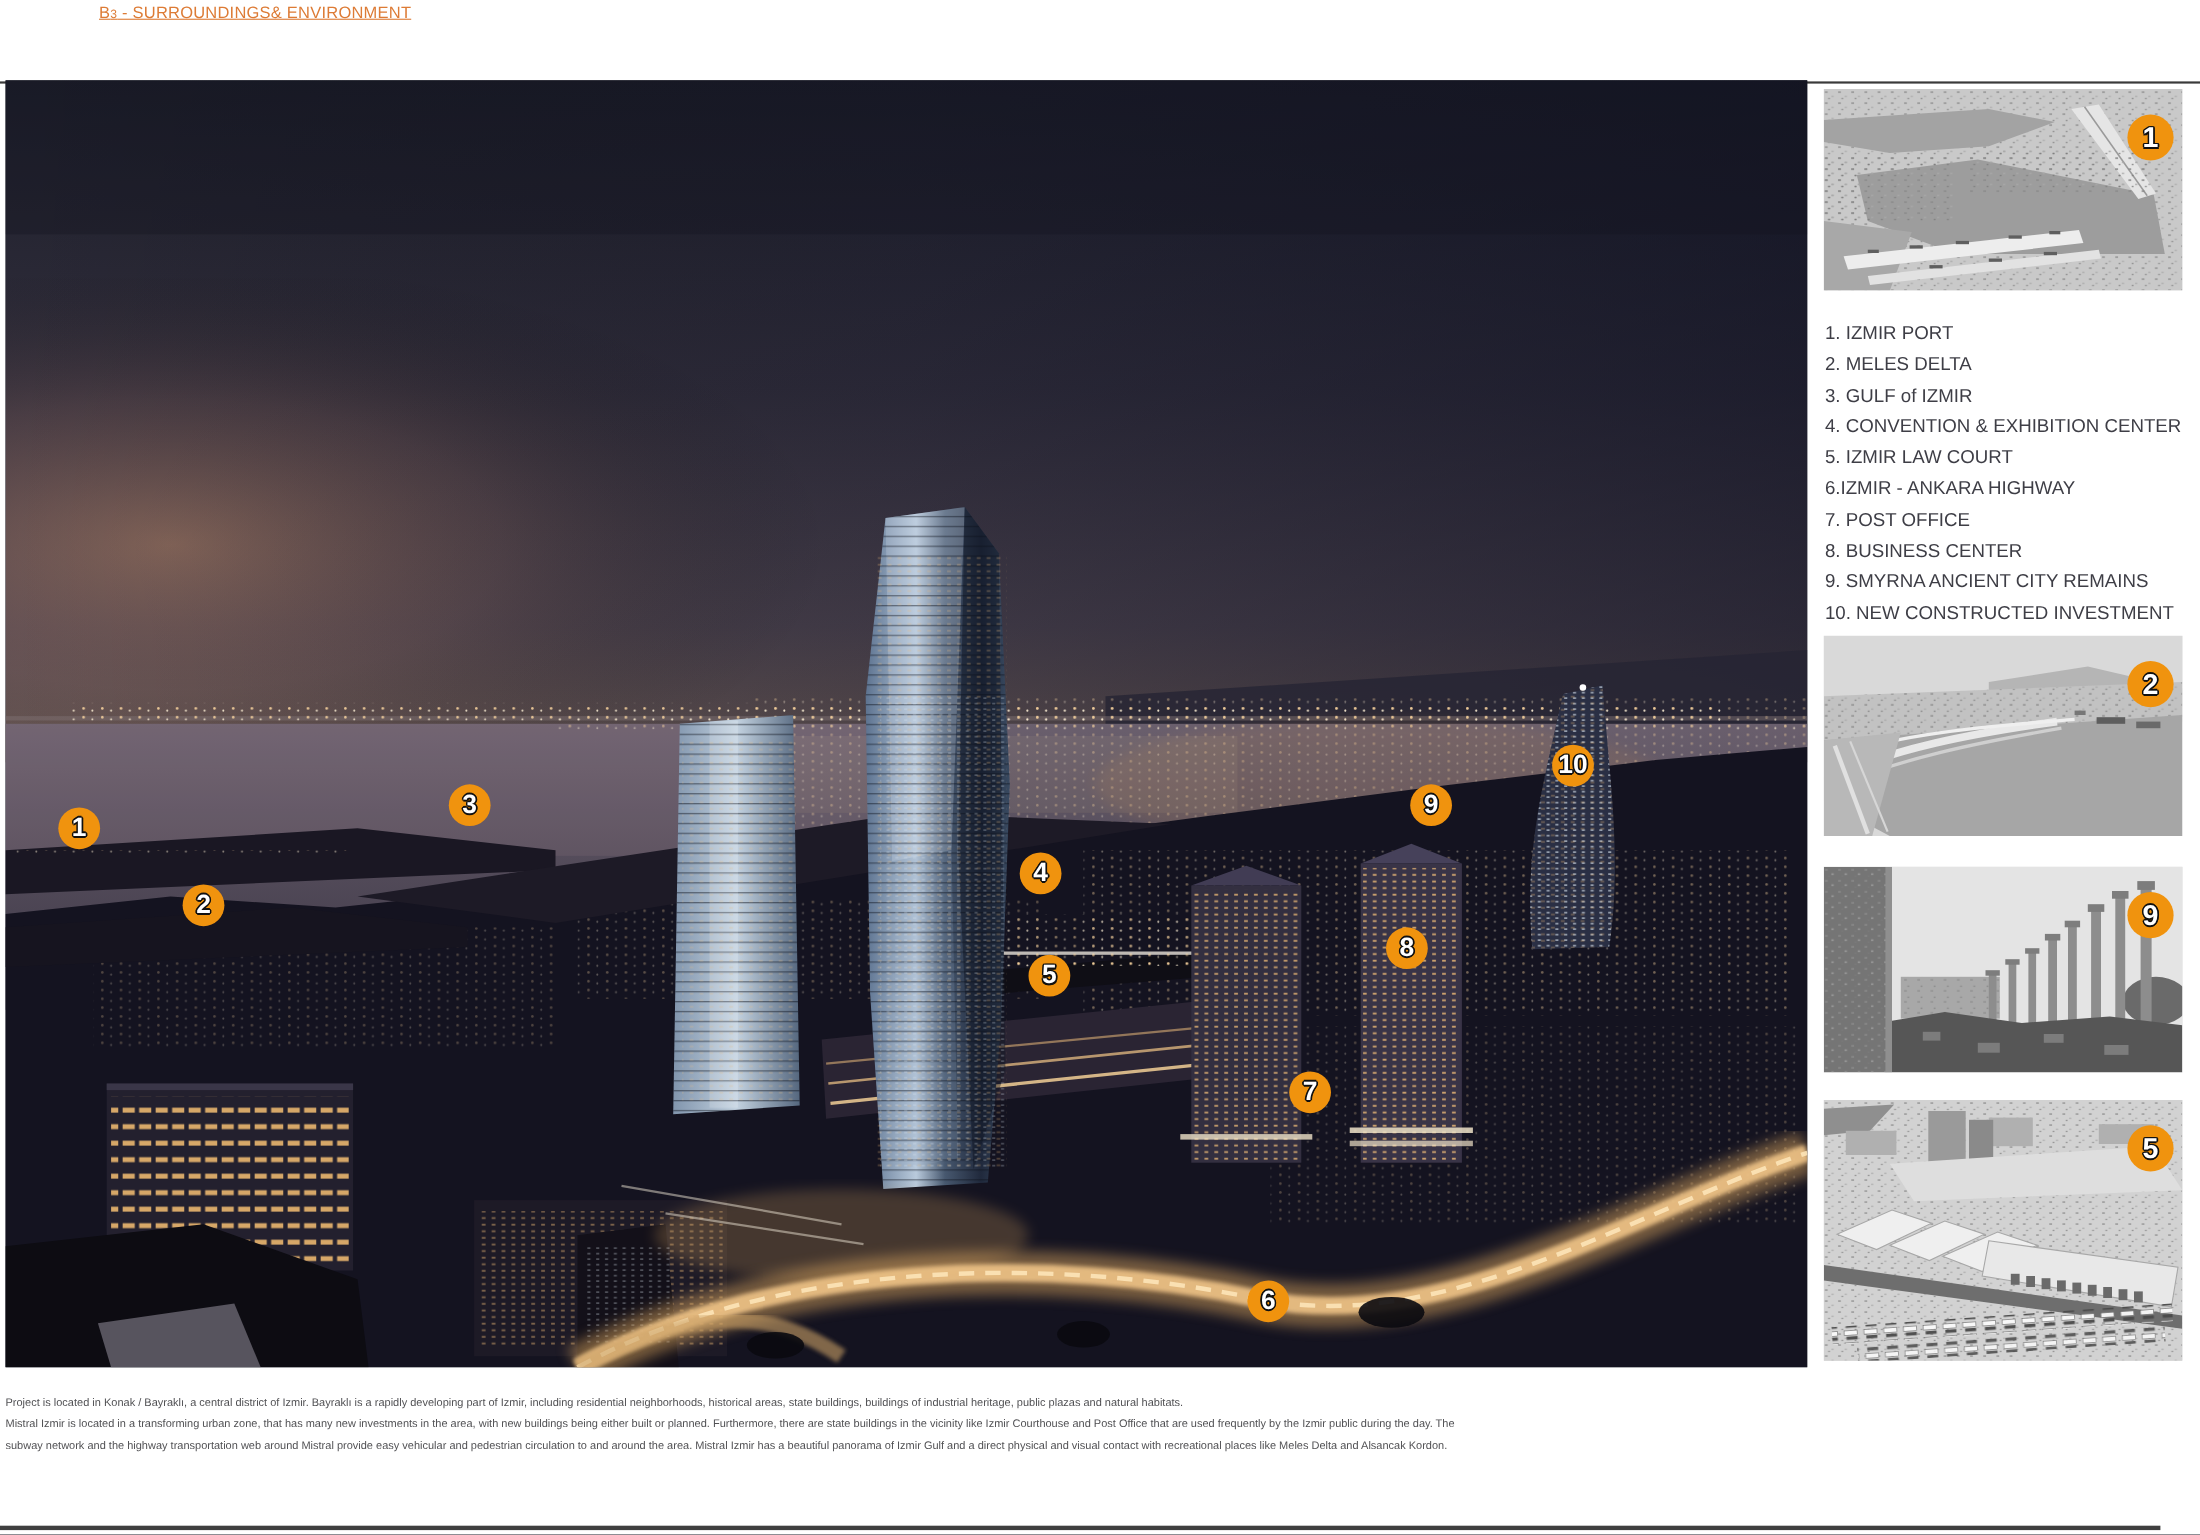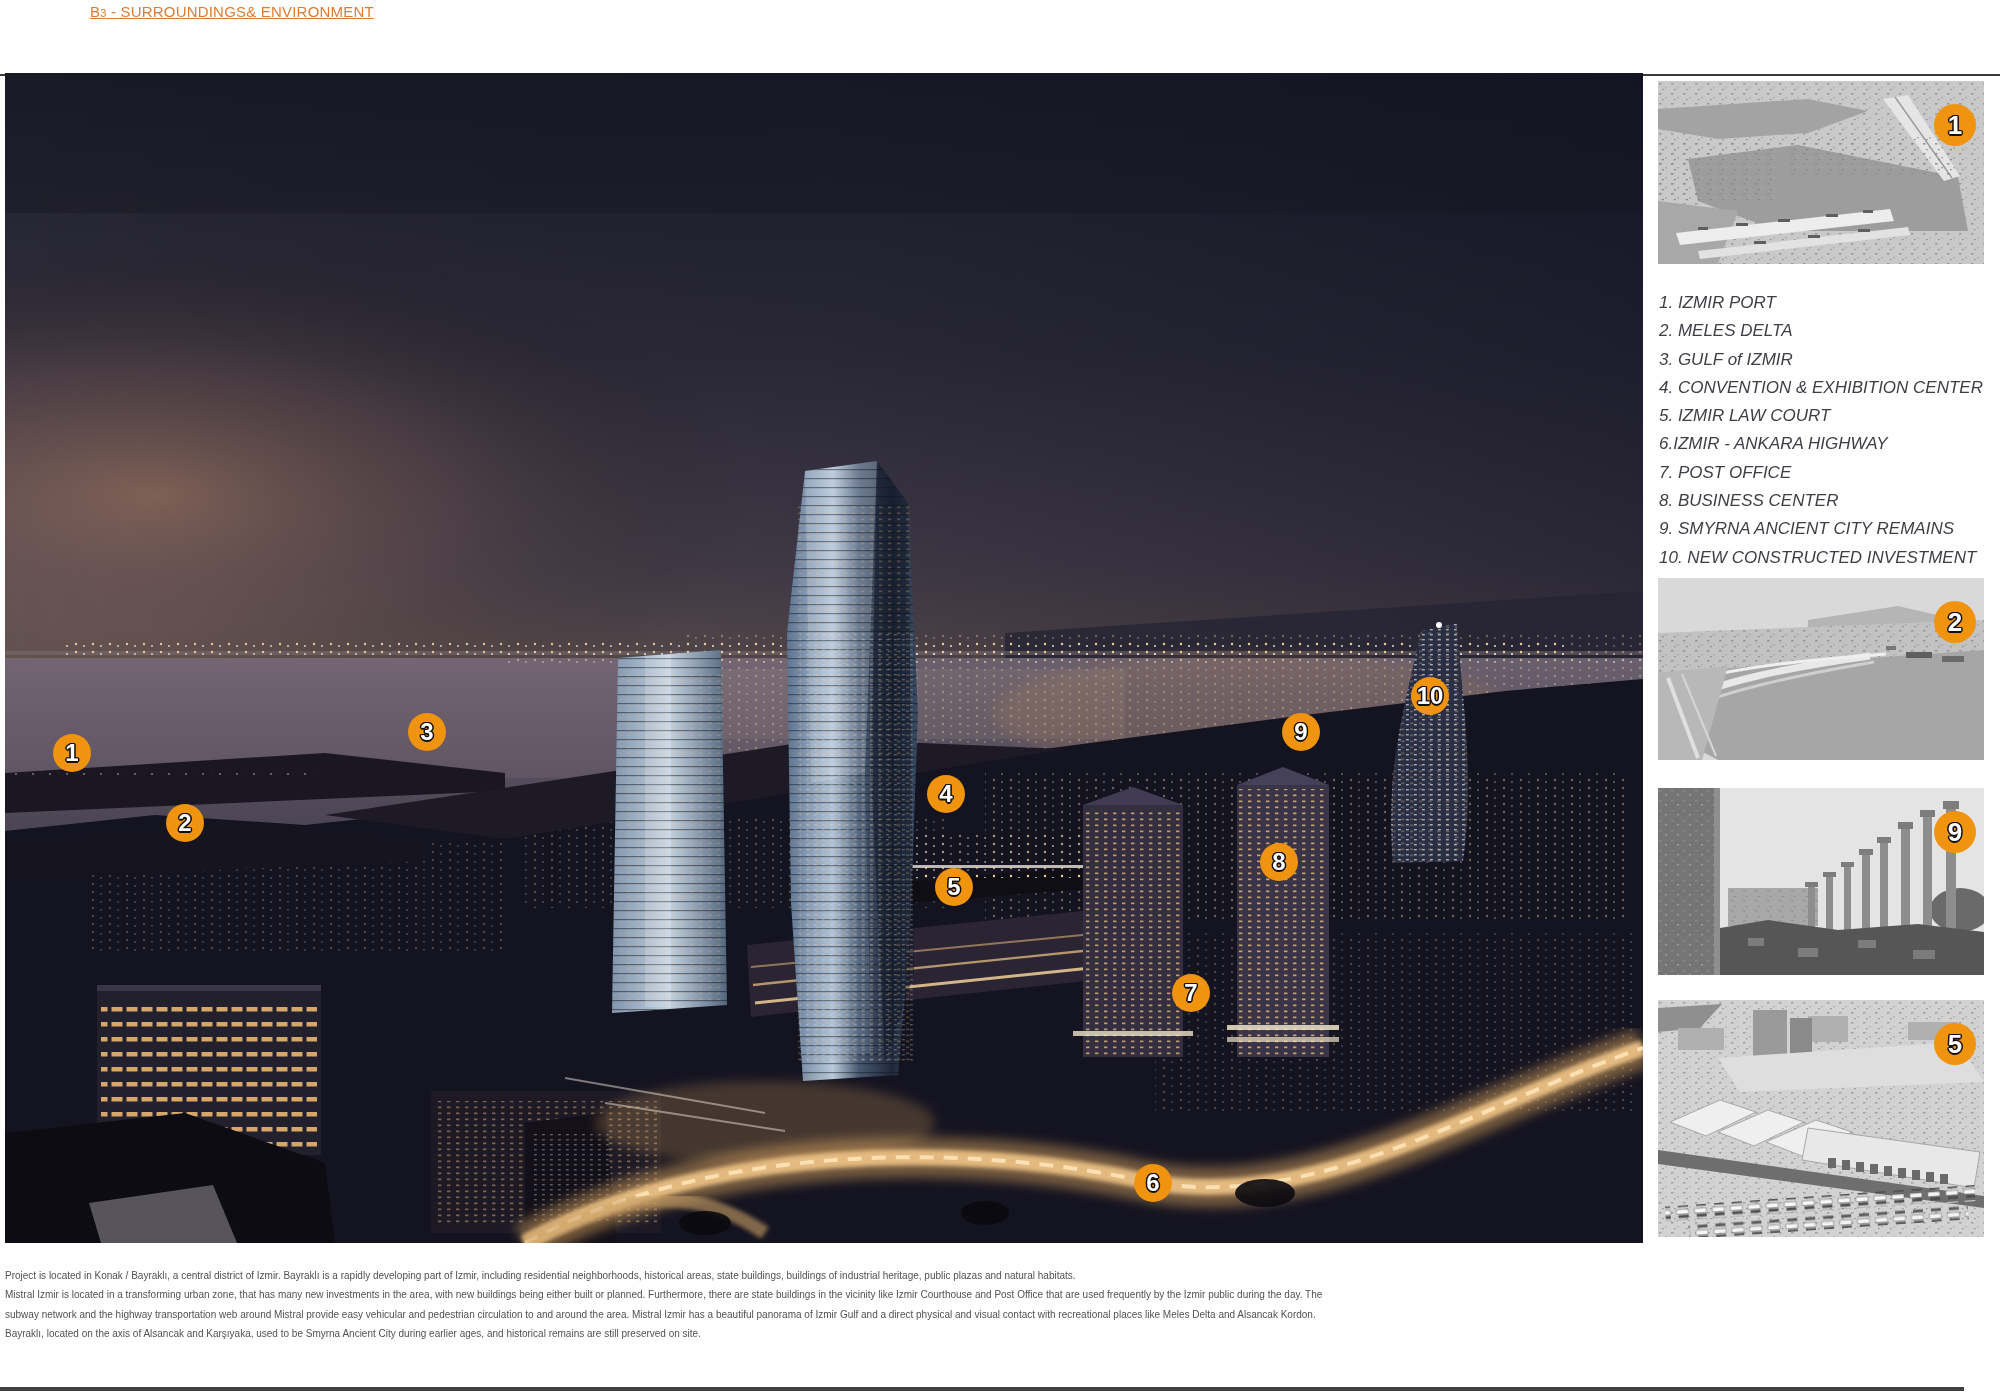--- a/index.html
+++ b/index.html
@@ -17,21 +17,21 @@
   .marker.lg{width:42px;height:42px;font-size:26px;line-height:42px;}
   .photo{position:absolute;left:1658px;width:326px;overflow:hidden;background:#cfcfcf;z-index:2;}
   .photo svg{display:block;}
   #photo1{top:81px;height:183px;}
   #photo2{top:578px;height:182px;}
   #photo3{top:788px;height:187px;}
   #photo4{top:1000px;height:237px;}
   .photo .marker{right:8px;top:23px;left:auto;}
   .legend{position:absolute;left:1659px;top:289px;width:340px;font-size:17px;line-height:28.3px;
           color:#3e3e46;z-index:2;}
-  .legend div{white-space:nowrap;font-style:italic;}
+  .legend div{white-space:nowrap;}
   .desc{position:absolute;left:5px;top:1266px;width:1990px;font-size:10px;line-height:19.3px;
         color:#515154;z-index:2;}
   .desc div{white-space:nowrap;overflow:hidden;}
   .bottomrule{position:absolute;left:0;top:1387px;width:1964px;height:4px;background:#3f3f3f;z-index:2;}
 </style>
 </head>
 <body>
 
 <div class="header"><span>B</span><span class="sub">3</span><span> - SURROUNDINGS&amp; ENVIRONMENT</span></div>
 
@@ -341,16 +341,15 @@
       <rect x="30" y="216" width="280" height="14" fill="url(#tr)" opacity="0.85"></rect>
     </g>
   </svg>
   <div class="marker lg">5</div>
 </div>
 
 <div class="desc">
   <div>Project is located in Konak / Bayraklı, a central district of Izmir. Bayraklı is a rapidly developing part of Izmir, including residential neighborhoods, historical areas, state buildings, buildings of industrial heritage, public plazas and natural habitats.</div>
   <div>Mistral Izmir is located in a transforming urban zone, that has many new investments in the area, with new buildings being either built or planned. Furthermore, there are state buildings in the vicinity like Izmir Courthouse and Post Office that are used frequently by the Izmir public during the day. The</div>
   <div>subway network and the highway transportation web around Mistral provide easy vehicular and pedestrian circulation to and around the area. Mistral Izmir has a beautiful panorama of Izmir Gulf and a direct physical and visual contact with recreational places like Meles Delta and Alsancak Kordon.</div>
-  <div>Bayraklı, located on the axis of Alsancak and Karşıyaka, used to be Smyrna Ancient City during earlier ages, and historical remains are still preserved on site.</div>
 </div>
 
 <div class="bottomrule"></div>
 
 </body></html>

